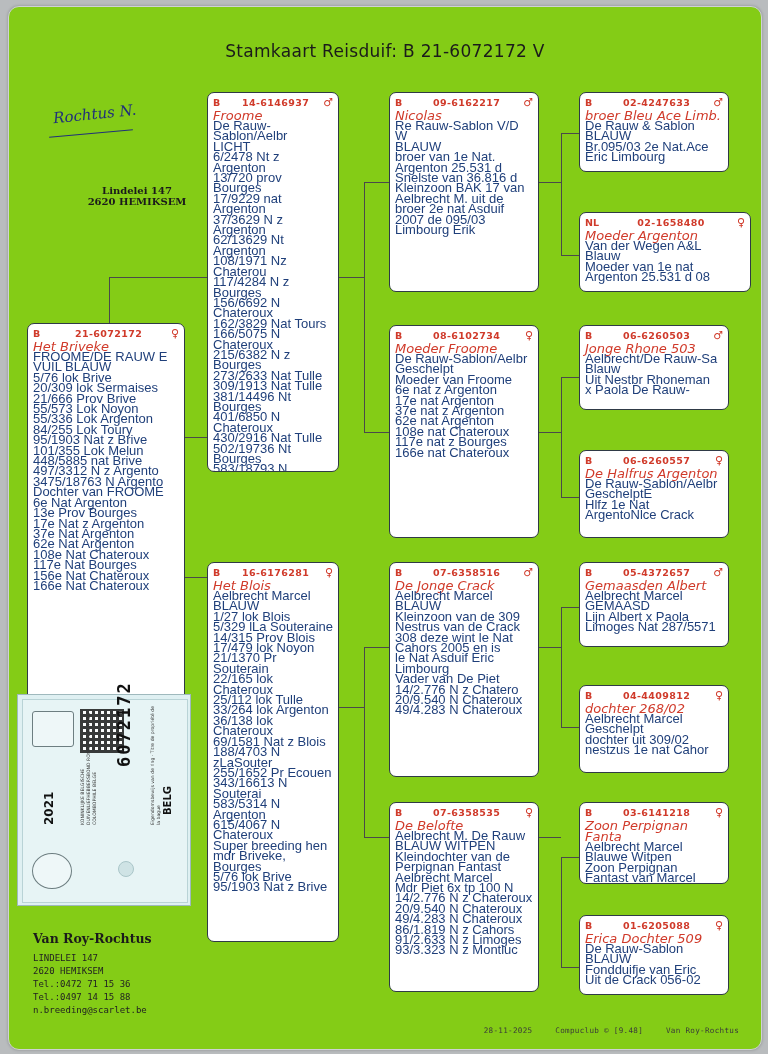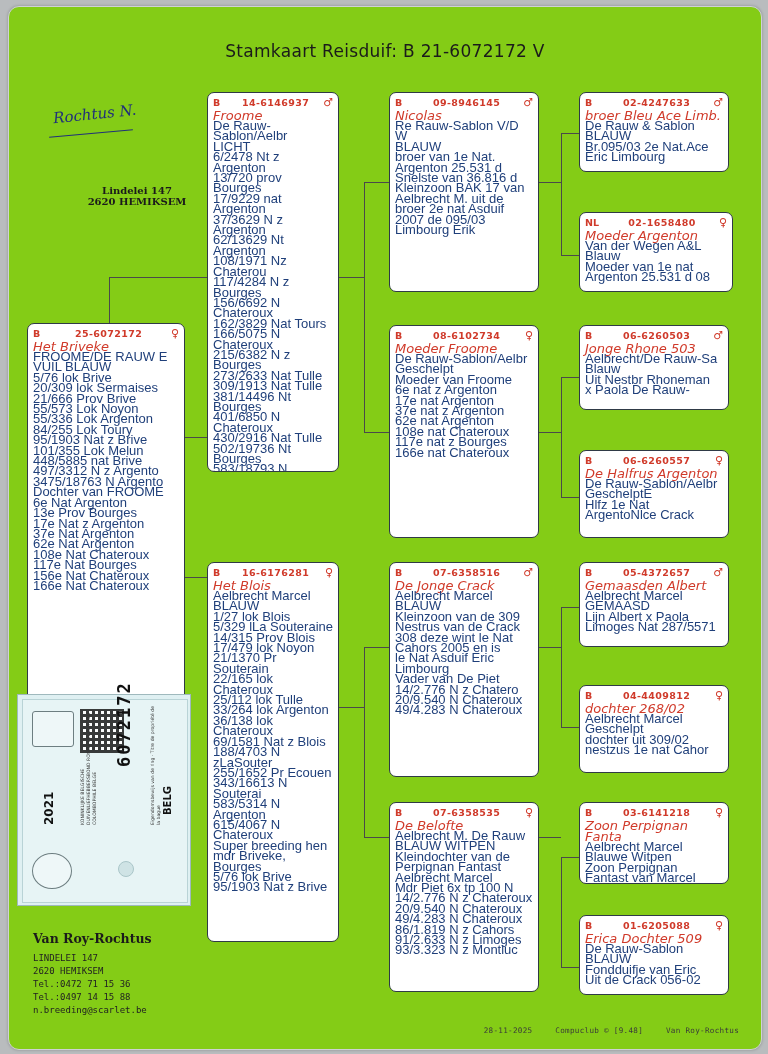--- a/index.html
+++ b/index.html
@@ -304,21 +304,21 @@
   <div class="conn h" style="left:552px; top:720px; width:18px;"></div>
 
   <div class="conn v" style="left:552px; top:850px; height:110px;"></div>
   <div class="conn h" style="left:530px; top:830px; width:22px;"></div>
   <div class="conn h" style="left:552px; top:850px; width:18px;"></div>
   <div class="conn h" style="left:552px; top:960px; width:18px;"></div>
 
   <div class="box" style="left:18px; top:316px; width:158px; height:382px;">
     <div class="hdr">
       <span class="ctry">B</span>
-      <span class="ring">25-6072172</span>
+      <span class="ring">21-6072172</span>
       <span class="sex">♀</span>
     </div>
     <div class="name">Het Briveke</div>
     <div class="lines">FROOME/DE RAUW E
 VUIL BLAUW
 5/76 lok Brive
 20/309 lok Sermaises
 21/666 Prov Brive
 55/573 Lok Noyon
 55/336 Lok Argenton
@@ -396,21 +396,21 @@
 615/4067 N Chateroux
 Super breeding hen
 mdr Briveke, Bourges
 5/76 lok Brive
 95/1903 Nat z Brive</div>
   </div>
 
   <div class="box" style="left:380px; top:85px; width:150px; height:200px;">
     <div class="hdr">
       <span class="ctry">B</span>
-      <span class="ring">09-8946145</span>
+      <span class="ring">09-6162217</span>
       <span class="sex">♂</span>
     </div>
     <div class="name">Nicolas</div>
     <div class="lines">Re Rauw-Sablon V/D W
 BLAUW
 broer van 1e Nat.
 Argenton 25.531 d
 Snelste van 36.816 d
 Kleinzoon BAK 17 van
 Aelbrecht M. uit de
@@ -486,21 +486,21 @@
       <span class="ring">02-4247633</span>
       <span class="sex">♂</span>
     </div>
     <div class="name">broer Bleu Ace Limb.</div>
     <div class="lines">De Rauw &amp; Sablon
 BLAUW
 Br.095/03 2e Nat.Ace
 Eric Limbourg</div>
   </div>
 
-  <div class="box" style="left:570px; top:205px; width:154px; height:80px;">
+  <div class="box" style="left:570px; top:205px; width:172px; height:80px;">
     <div class="hdr">
       <span class="ctry">NL</span>
       <span class="ring">02-1658480</span>
       <span class="sex">♀</span>
     </div>
     <div class="name">Moeder Argenton</div>
     <div class="lines">Van der Wegen A&amp;L
 Blauw
 Moeder van 1e nat
 Argenton 25.531 d 08</div>

